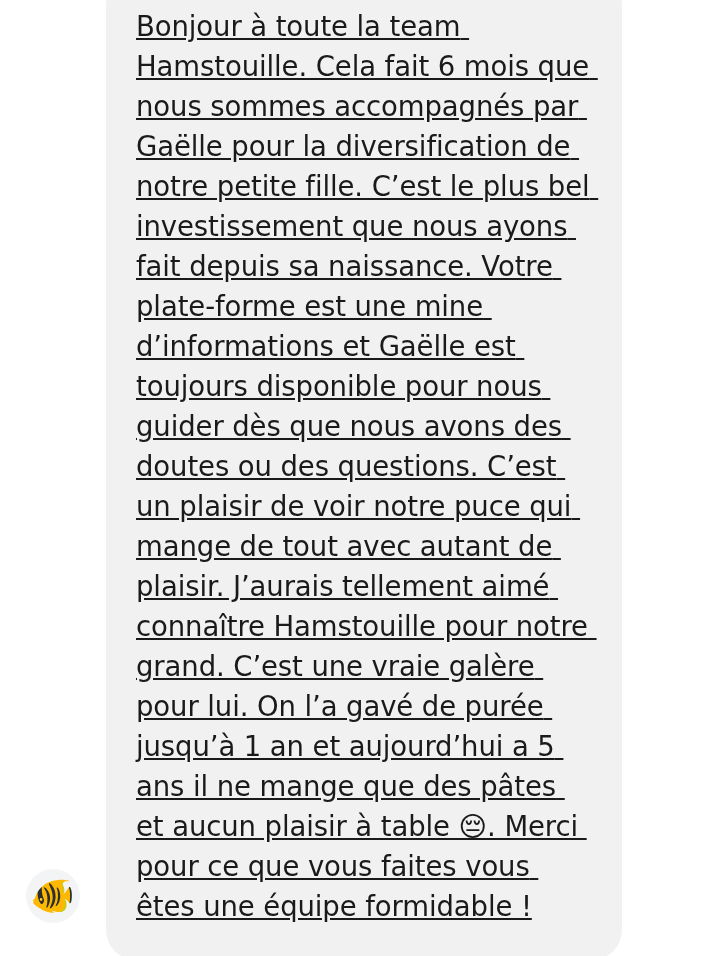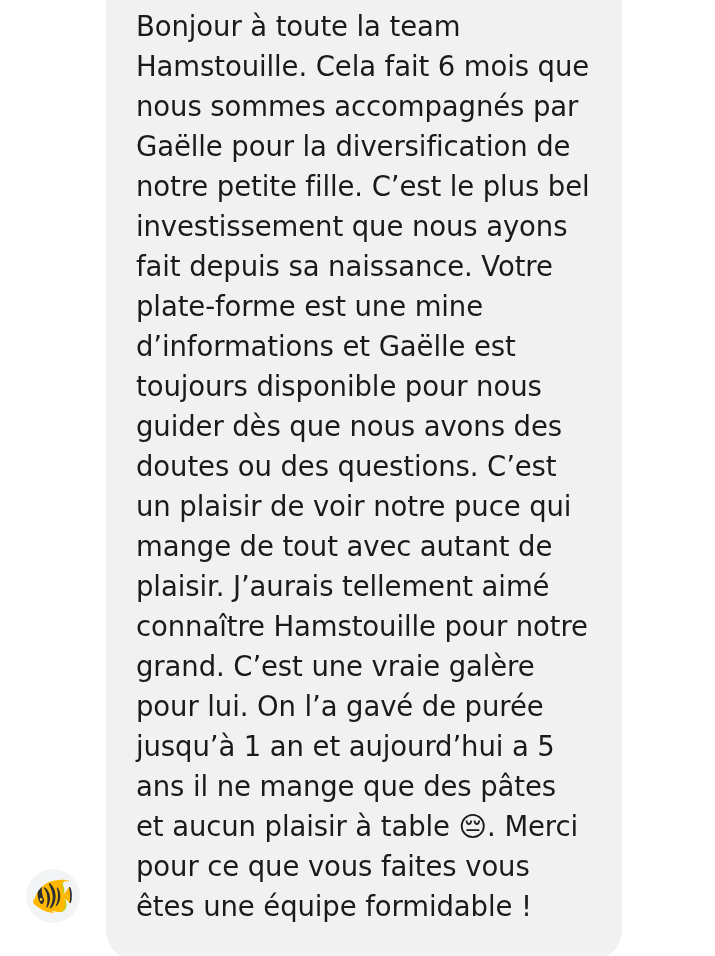--- a/index.html
+++ b/index.html
@@ -56,20 +56,21 @@
   }
   .bubble-text {
     font-family: "DejaVu Sans", sans-serif;
     font-size: 27.5px;
     line-height: 40px;
     color: #1a1a1a;
     letter-spacing: -0.1px;
     word-wrap: break-word;
     white-space: pre-wrap;
     margin: 0;
+    text-decoration: underline;
   }
 </style>
 </head>
 <body>
 
 <div class="conversation">
   <div class="message-row">
     <div class="avatar">
       <span>🐠</span>
     </div>

